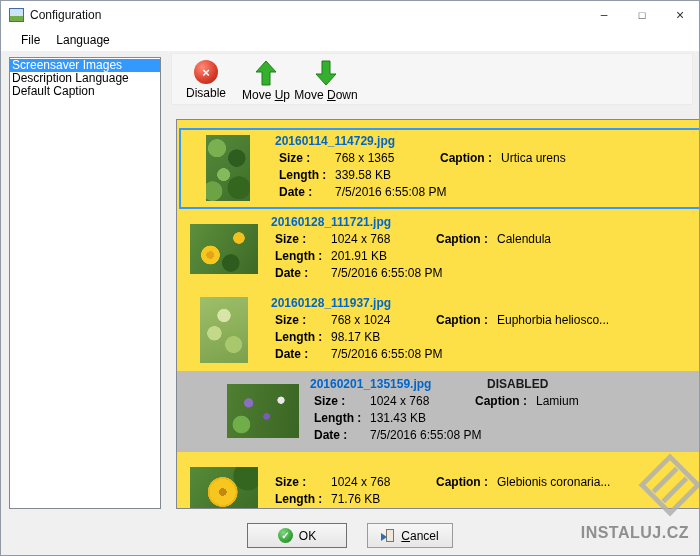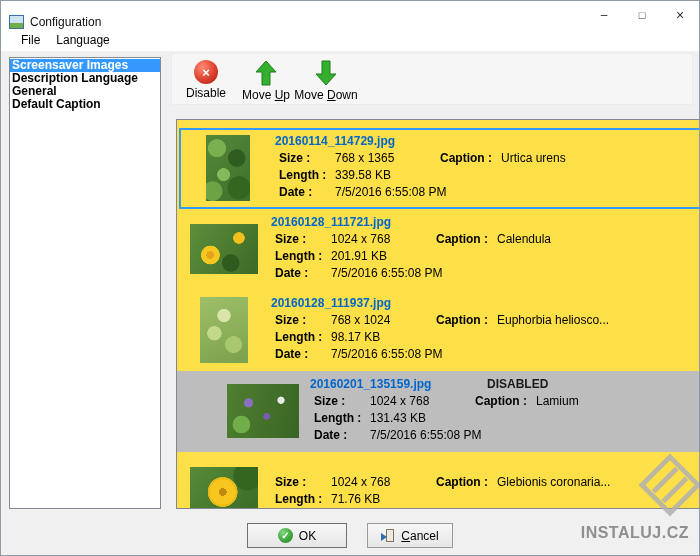--- a/index.html
+++ b/index.html
@@ -14,21 +14,21 @@
     background: #f0f0f0;
     border: 1px solid #8f9aa5;
     overflow: hidden;
     font-size: 12px;
     color: #000;
   }
   
   .titlebar {
     position: absolute; left: 0; top: 0; right: 0; height: 28px;
     background: #ffffff;
-    display: flex; align-items: flex-end;
+    display: flex; align-items: center;
   }
   .app-icon {
     width: 15px; height: 14px; margin-left: 8px;
     border: 1px solid #3a6ea5;
     background: linear-gradient(#cfe3f5 0 55%, #6fae49 55% 100%);
   }
   .titlebar .title { margin-left: 6px; font-size: 12px; color: #111; }
   .win-controls { margin-left: auto; display: flex; height: 100%; }
   .win-btn {
     width: 38px; height: 100%;
@@ -43,21 +43,21 @@
     background: #ffffff;
     display: flex; align-items: center; padding-left: 12px;
   }
   .menu-item { padding: 3px 8px; }
   
   .content { position: absolute; left: 0; top: 50px; right: 0; bottom: 0; background: #f0f0f0; }
   
   .sidebar {
     position: absolute; left: 8px; top: 6px; width: 152px; height: 452px;
     background: #fff; border: 1px solid #828790;
-    padding-top: 1px; overflow: hidden; font-weight: bold;
+    padding-top: 1px; overflow: hidden;
   }
   .side-item { line-height: 13px; padding: 0 2px; white-space: nowrap; }
   .side-item.selected { background: var(--selection_blue, #3399ff); color: #fff; }
   
   .toolbar {
     position: absolute; left: 170px; top: 2px; width: 522px; height: 52px;
     background: #f6f6f6; border: 1px solid #ebebeb;
     display: flex; align-items: flex-start; padding: 3px 0 0 6px; gap: 4px;
   }
   .tool-btn {
@@ -197,21 +197,20 @@
   <div class="menubar">
     <div class="menu-item">File</div>
     <div class="menu-item">Language</div>
   </div>
 
   <div class="content">
 
     <div class="sidebar">
       <div class="side-item selected">Screensaver Images</div>
       <div class="side-item">Description Language</div>
-      <div class="side-item">General</div>
       <div class="side-item">Default Caption</div>
     </div>
 
     <div class="toolbar">
       <div class="tool-btn">
         <div class="ico-disable">×</div>
         <div class="tool-label">Disable</div>
       </div>
       <div class="tool-btn">
         <svg class="thumb-arrow" width="22" height="26" viewBox="0 0 22 26">

